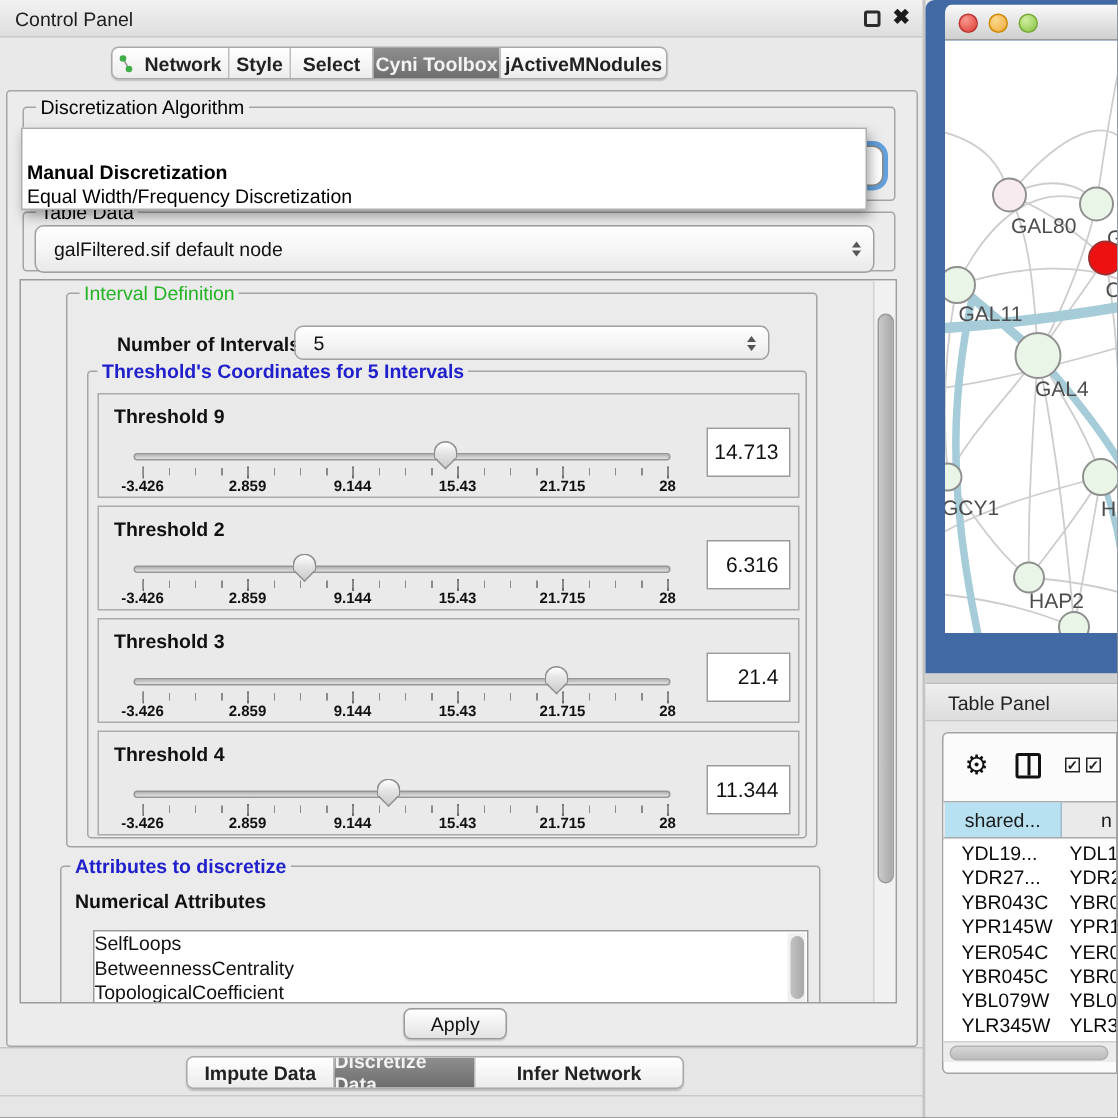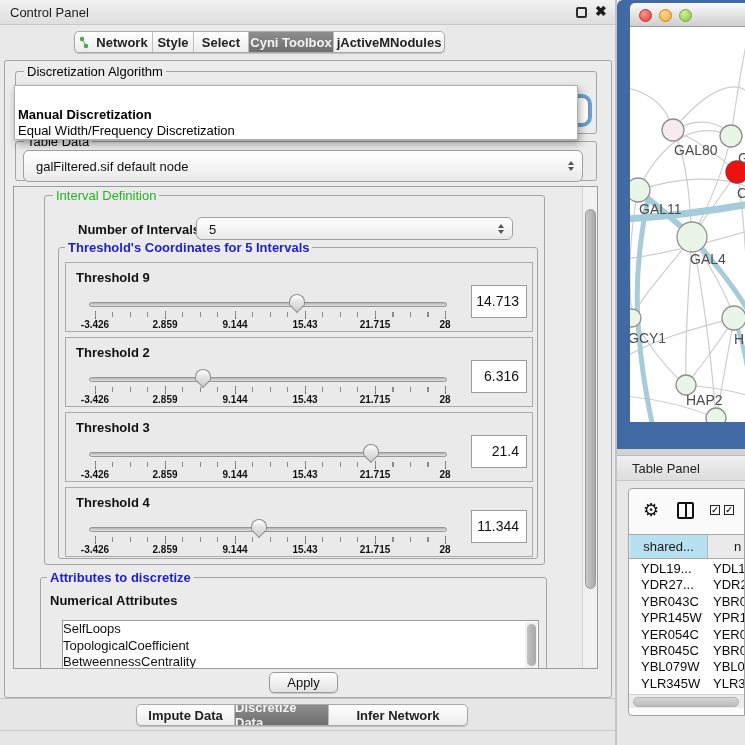--- a/index.html
+++ b/index.html
@@ -77,21 +77,21 @@
   #attr-sb{position:absolute;right:1px;top:1px;width:12px;height:47px;background:#f0f0f0;}
   #attr-sb .th{position:absolute;left:1.5px;top:2px;width:9px;height:42px;border-radius:5px;
     background:linear-gradient(90deg,#c3c3c3,#a8a8a8);}
 
   #apply-btn{position:absolute;left:264px;top:611px;width:69px;height:21px;border:1px solid #9a9a9a;border-radius:5px;
     background:linear-gradient(#ffffff,#e2e2e2);font-size:13px;color:#111;text-align:center;line-height:19px;
     box-shadow:0 1px 1px rgba(0,0,0,.15);}
 
   #bottom-strip{position:absolute;left:0;top:698px;width:615px;height:47px;background:#e6e6e6;border-top:1px solid #c4c4c4;}
   #bottom-strip .line{position:absolute;left:0;top:31px;width:100%;border-top:1px solid #c9c9c9;}
-  #bottom-tabs{left:136px;top:5px;align-items:center;}
+  #bottom-tabs{left:124px;top:5px;align-items:center;}
 
   #lp-edge{position:absolute;left:615px;top:0;width:2px;height:745px;background:#c4c4c4;}
 
   
   #net-frame{position:absolute;left:617px;top:0;width:128px;height:449px;background:#4169a3;border-top-left-radius:6px;}
   #net-titlebar{position:absolute;left:13px;top:3px;width:115px;height:24px;
     background:linear-gradient(#fafafa,#cfcfcf);border-top-left-radius:5px;border-bottom:1px solid #9a9a9a;}
   .tl{position:absolute;top:6px;width:13px;height:13px;border-radius:50%;}
   .tl.red{left:9px;background:radial-gradient(circle at 35% 30%,#f9988f,#dd3d33);border:1px solid #b33;}
   .tl.yel{left:29px;background:radial-gradient(circle at 35% 30%,#fbd98d,#efa93a);border:1px solid #c80;}
@@ -271,22 +271,22 @@
         </div>
       </div>
 
       <div class="grp" style="left:26px;top:390px;width:507px;height:105px;">
         <span class="grp-title blue" style="left:6px;top:-8px;background:#ebebeb;">Attributes to discretize</span>
       </div>
       <span class="lbl-b" style="left:36px;top:406px;">Numerical Attributes</span>
       <div id="attr-list">
         <div>
             <div class="attr-item">SelfLoops</div>
+            <div class="attr-item">BetweennessCentrality</div>
             <div class="attr-item">TopologicalCoefficient</div>
-            <div class="attr-item">BetweennessCentrality</div>
           </div>
         <div id="attr-sb">
           <div class="th"></div>
           </div>
       </div>
 
       <div class="vscroll">
         <div class="vthumb" style="top:22px;height:380px;"></div>
       </div>
     </div>

